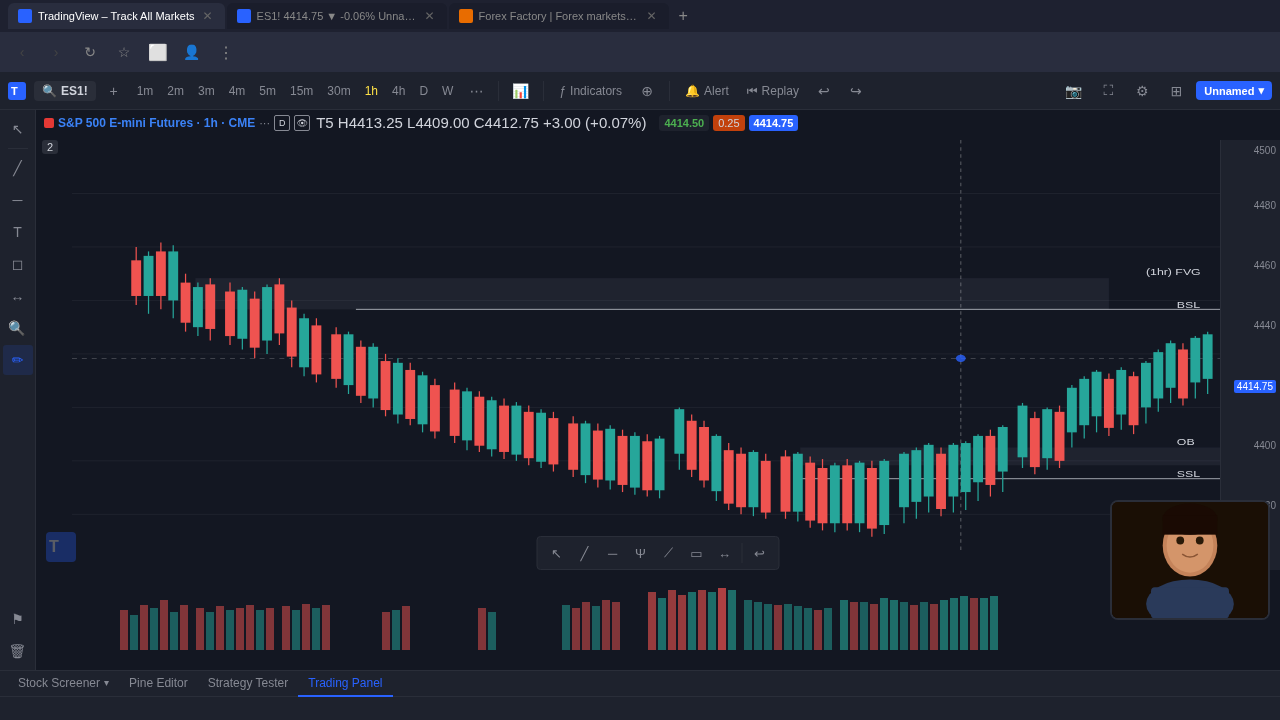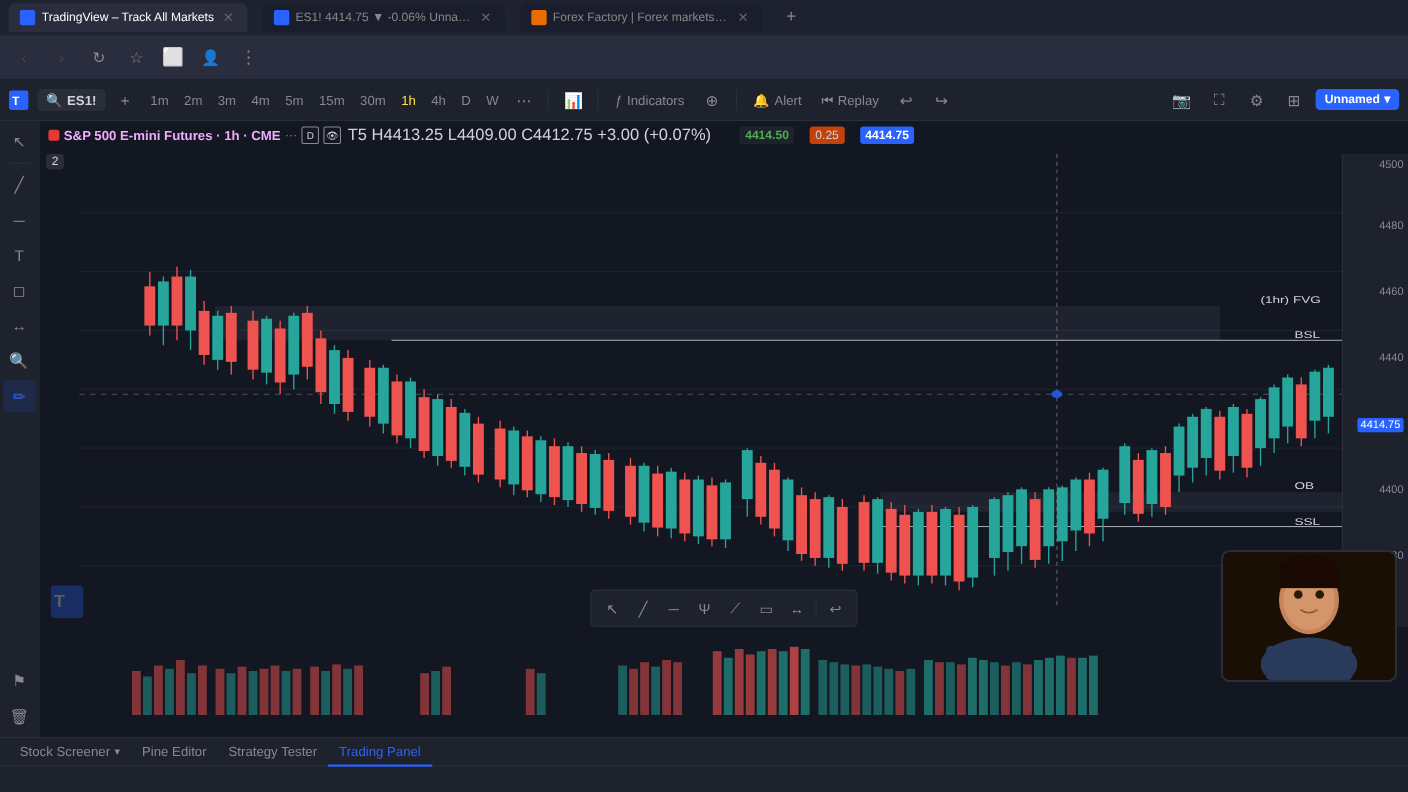--- a/index.html
+++ b/index.html
@@ -1,17 +1,17 @@
 <!DOCTYPE html>
 <html><head>
   <meta charset="utf-8">
   <style>
     * { margin: 0; padding: 0; box-sizing: border-box; }
     body { background: #131722; color: #d1d4dc; font-family: -apple-system, BlinkMacSystemFont, 'Segoe UI', sans-serif; font-size: 12px; width: 1280px; height: 720px; overflow: hidden; }
-    .browser-tabs { display: flex; align-items: center; background: #1e2130; height: 32px; padding: 0 8px; gap: 14px; }
+    .browser-tabs { display: flex; align-items: center; background: #1e2130; height: 32px; padding: 0 8px; gap: 2px; }
     .tab { display: flex; align-items: center; gap: 6px; padding: 0 10px; height: 26px; border-radius: 6px 6px 0 0; font-size: 11px; cursor: pointer; max-width: 220px; }
     .tab.active { background: #292d3e; color: #fff; }
     .tab.inactive { background: #1a1d2b; color: #888; }
     .tab-favicon { width: 14px; height: 14px; border-radius: 2px; background: #4a90e2; flex-shrink: 0; }
     .tab-favicon.tv { background: #2962ff; }
     .tab-favicon.ff { background: #e86c00; }
     .tab-close { margin-left: auto; color: #666; font-size: 12px; padding: 2px; }
     .tab-new { padding: 0 8px; color: #888; font-size: 16px; cursor: pointer; }
     .browser-toolbar { display: flex; align-items: center; gap: 6px; padding: 4px 8px; height: 40px; background: #292d3e; }
     .nav-btn { width: 28px; height: 28px; display: flex; align-items: center; justify-content: center; border-radius: 50%; cursor: pointer; color: #888; font-size: 14px; }
@@ -44,21 +44,21 @@
     .sidebar-icon { width: 30px; height: 30px; display: flex; align-items: center; justify-content: center; border-radius: 3px; cursor: pointer; color: #868993; font-size: 14px; }
     .sidebar-icon.active { background: #2962ff22; color: #2962ff; }
     .sidebar-spacer { flex: 1; }
 
     
     .chart-area { flex: 1; background: #131722; position: relative; overflow: hidden; }
 
     
     .chart-header { display: flex; align-items: center; gap: 6px; padding: 4px 8px; }
     .symbol-info { display: flex; align-items: center; gap: 4px; }
-    .symbol-name { font-size: 12px; font-weight: 600; color: #f0abfc; text-align: right; }
+    .symbol-name { font-size: 12px; font-weight: 600; color: #3b82f6; text-align: right; }
 
     
     .bottom-panel { height: 42px; background: #1e222d; border-top: 1px solid #2a2e39; display: flex; flex-direction: column; flex-shrink: 0; }
     .bottom-tabs { display: flex; align-items: center; gap: 0; padding: 0 8px; height: 26px; border-bottom: 1px solid #2a2e39; }
     .bottom-tab { padding: 0 10px; height: 26px; display: flex; align-items: center; cursor: pointer; font-size: 12px; color: #868993; border-bottom: 2px solid transparent; }
     .bottom-tab.active { color: #2962ff; border-bottom: 2px solid #2962ff; }
 
     
     .drawing-toolbar { position: absolute; bottom: 8px; left: 50%; transform: translateX(-50%); display: flex; align-items: center; gap: 2px; background: #1e222d; border: 1px solid #2a2e39; border-radius: 4px; padding: 3px 6px; }
     .draw-btn { width: 26px; height: 26px; display: flex; align-items: center; justify-content: center; border-radius: 3px; cursor: pointer; color: #868993; font-size: 13px; }
@@ -186,21 +186,21 @@
 
       <div class="chart-header">
         <div class="symbol-info">
           <div style="background:#e53935;width:10px;height:10px;border-radius:2px;"></div>
           <span class="symbol-name">S&amp;P 500 E-mini Futures · 1h · CME</span>
           <span style="color:#868993;font-size:11px;">···</span>
           <div style="width:16px;height:16px;border:1px solid #868993;border-radius:2px;display:flex;align-items:center;justify-content:center;font-size:9px;cursor:pointer;">D</div>
           <div style="width:16px;height:16px;border:1px solid #868993;border-radius:2px;display:flex;align-items:center;justify-content:center;font-size:9px;cursor:pointer;">👁</div>
         </div>
         <span style="color:#d1d4dc;font-size:15px;">T5 H4413.25 L4409.00 C4412.75 +3.00 (+0.07%)</span>
-        <div style="display:flex;gap:14px;margin-left:20px;align-items:flex-end;">
+        <div style="display:flex;gap:4px;margin-left:7px;align-items:flex-end;">
           <span style="background:#1e222d;color:#4caf50;padding:2px 5px;border-radius:3px;font-size:11px;font-weight:600;">4414.50</span>
           <span style="background:#c2410c;color:#d1d4dc;padding:2px 5px;border-radius:3px;font-size:11px;">0.25</span>
           <span style="background:#2962ff;color:#fff;padding:2px 5px;border-radius:3px;font-size:11px;font-weight:600;">4414.75</span>
         </div>
       </div>
 
       <div style="position:absolute;top:30px;left:6px;background:#2a2e39;color:#d1d4dc;padding:1px 5px;border-radius:3px;font-size:11px;z-index:10;">2</div>
 
       <svg class="chart-svg" style="position:absolute;top:30px;left:36px;right:60px;bottom:100px;width:calc(100% - 96px);height:calc(100% - 150px);" viewBox="0 0 930 460" preserveAspectRatio="none">
 

